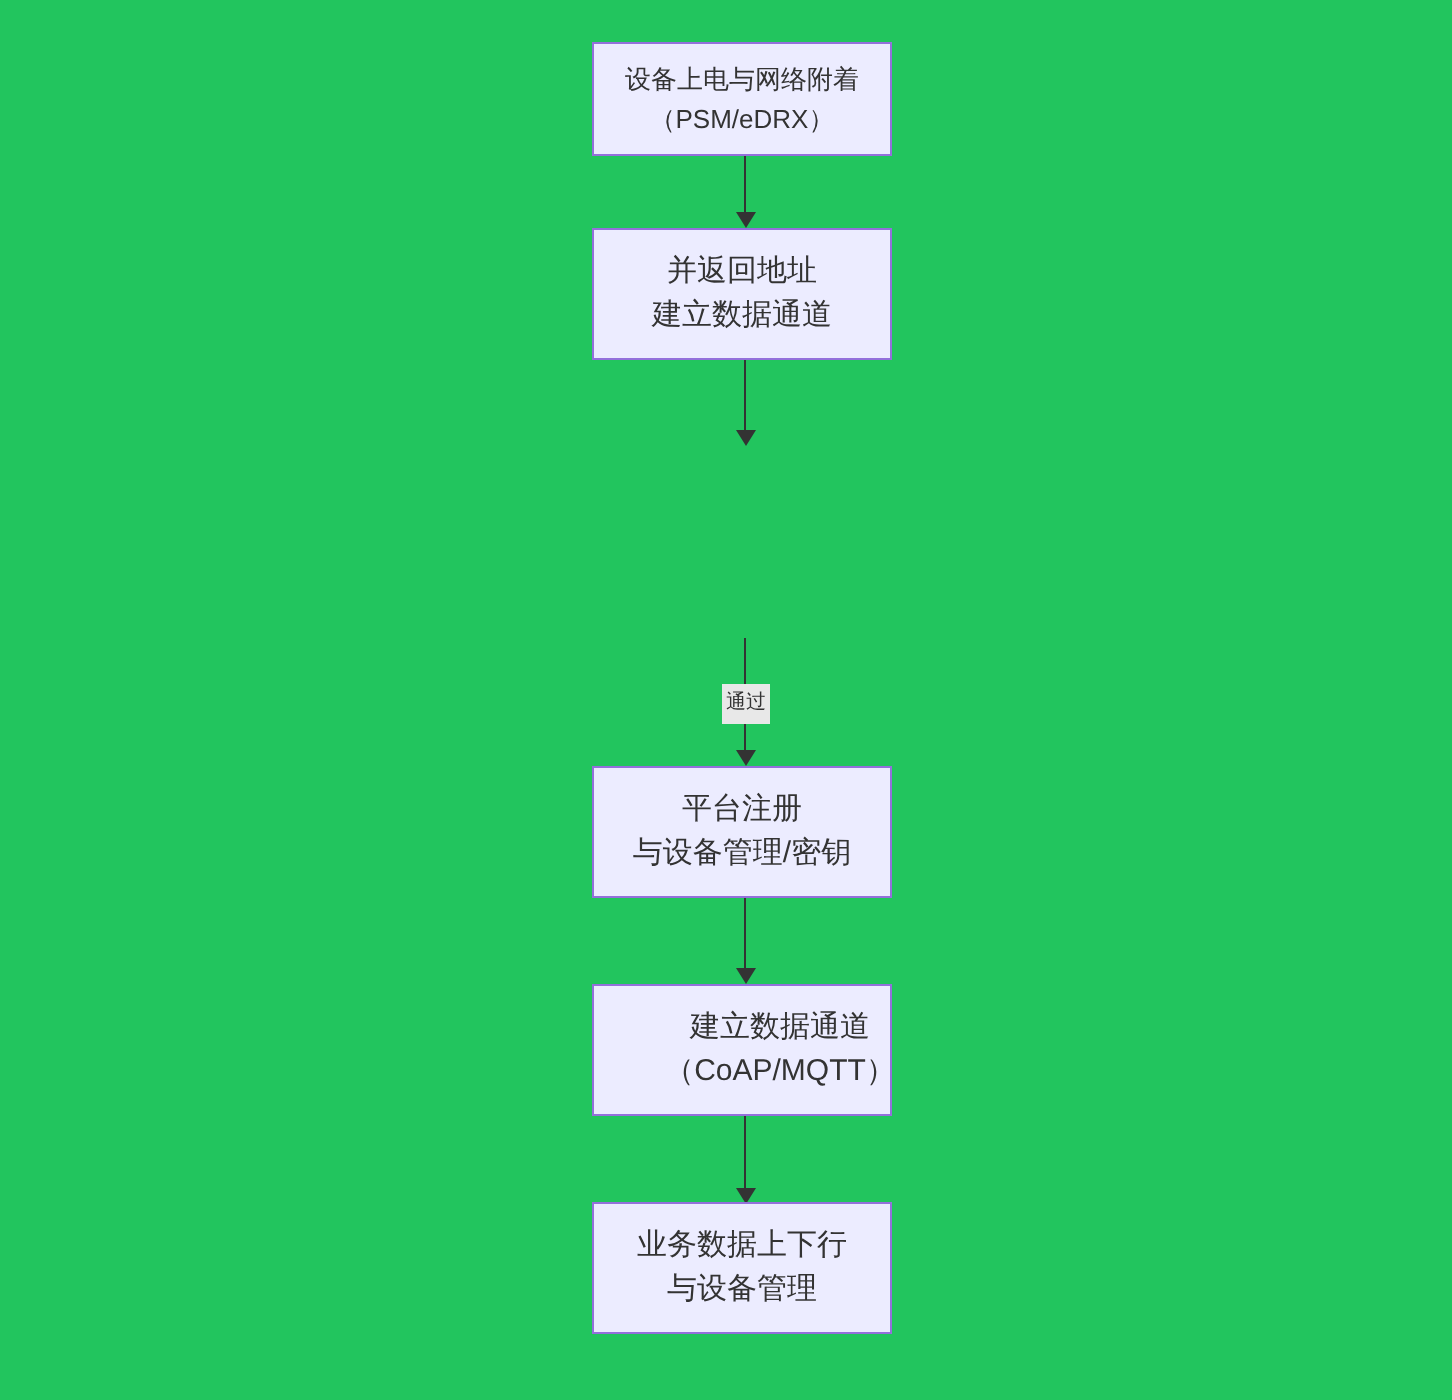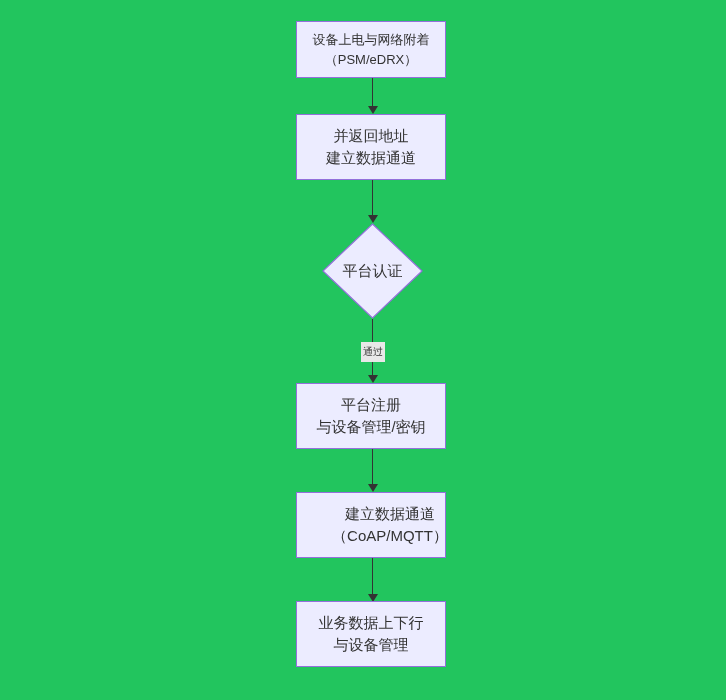--- a/index.html
+++ b/index.html
@@ -91,26 +91,20 @@
   <div class="arrowhead" style="left:368px; top:106px;"></div>
 
   <div class="node" style="left:296px; top:114px; width:150px; height:66px;">
     <div class="line">并返回地址</div>
     <div class="line">建立数据通道</div>
   </div>
 
   <div class="edge-line" style="left:372px; top:180px; height:36px;"></div>
   <div class="arrowhead" style="left:368px; top:215px;"></div>
 
-  <div class="diamond-wrap" style="left:322px; top:223px; width:101px; height:96px;">
-    <svg width="101" height="96" viewBox="0 0 101 96">
-      <polygon points="50.5,1 100,48 50.5,95 1,48" fill="#ECECFF" stroke="#9370DB" stroke-width="1.2"></polygon>
-    </svg>
-    <span class="diamond-label">平台认证</span>
-  </div>
 
   <div class="edge-line" style="left:372px; top:319px; height:57px;"></div>
   <div class="arrowhead" style="left:368px; top:375px;"></div>
   <div class="edge-label" style="left:373px; top:342px;">通过</div>
 
   <div class="node" style="left:296px; top:383px; width:150px; height:66px;">
     <div class="line">平台注册</div>
     <div class="line">与设备管理/密钥</div>
   </div>
 

